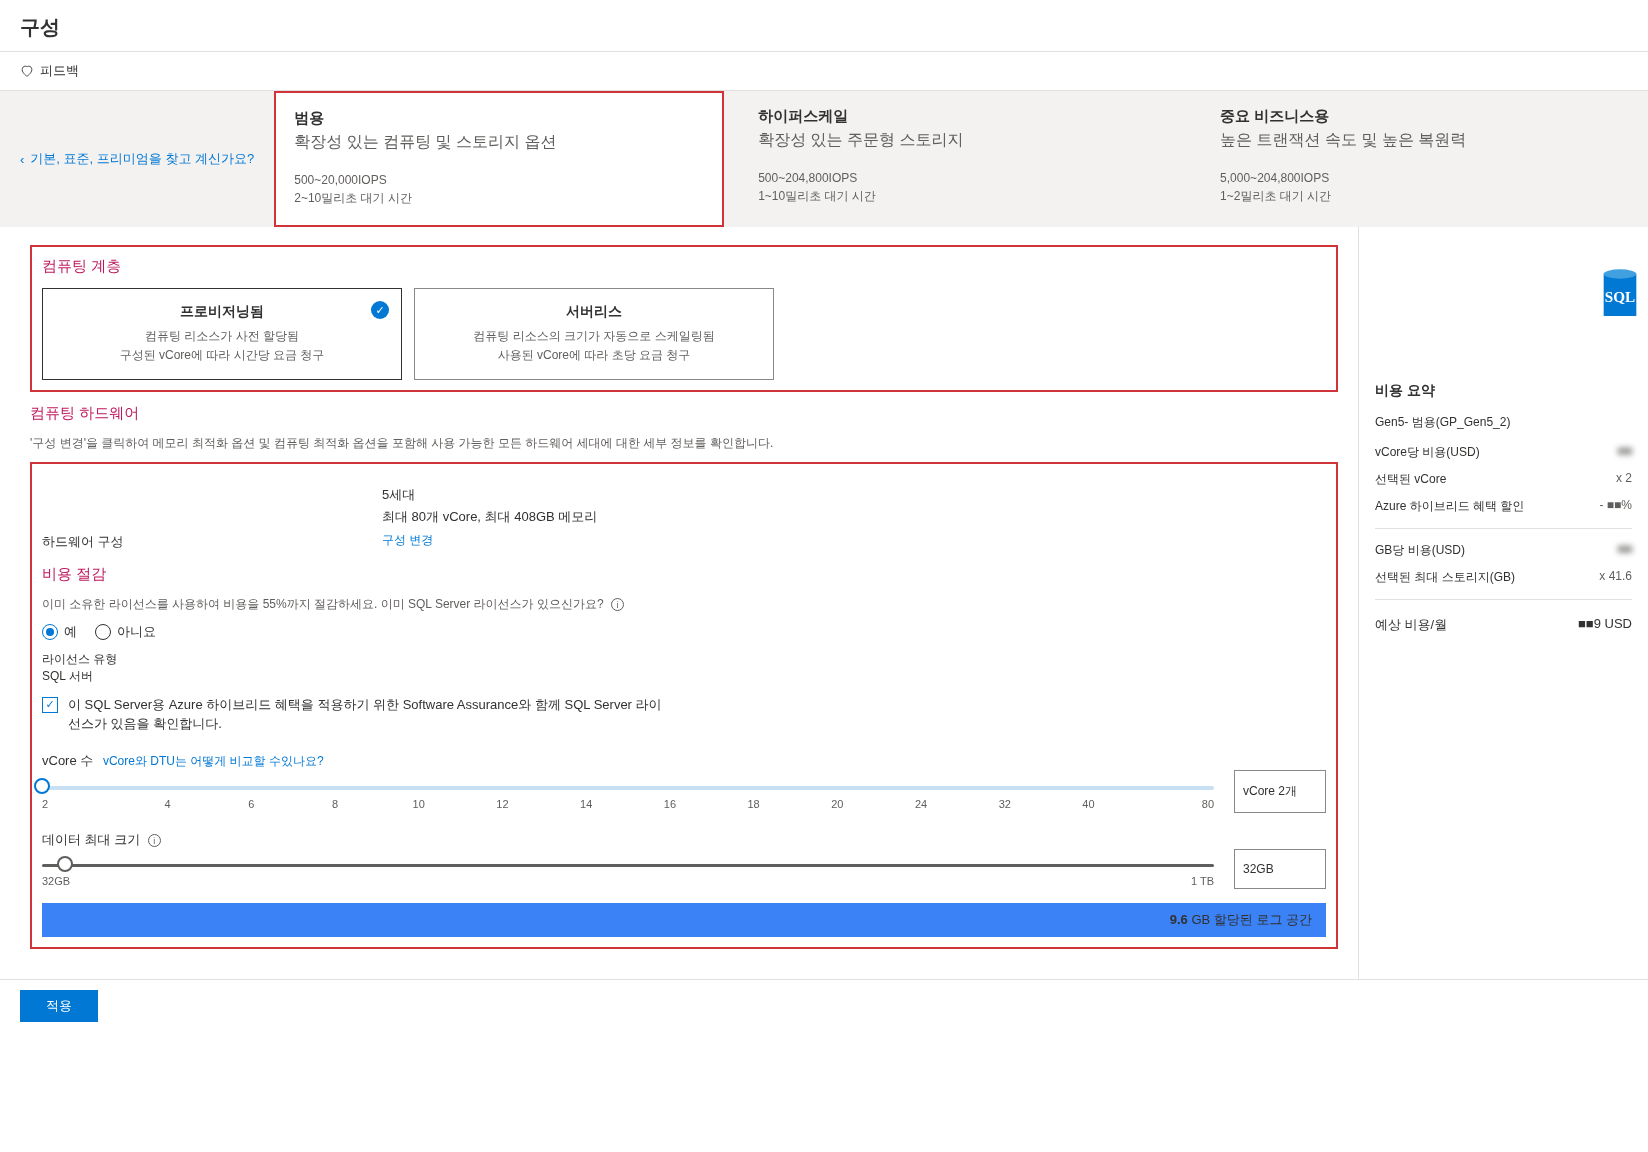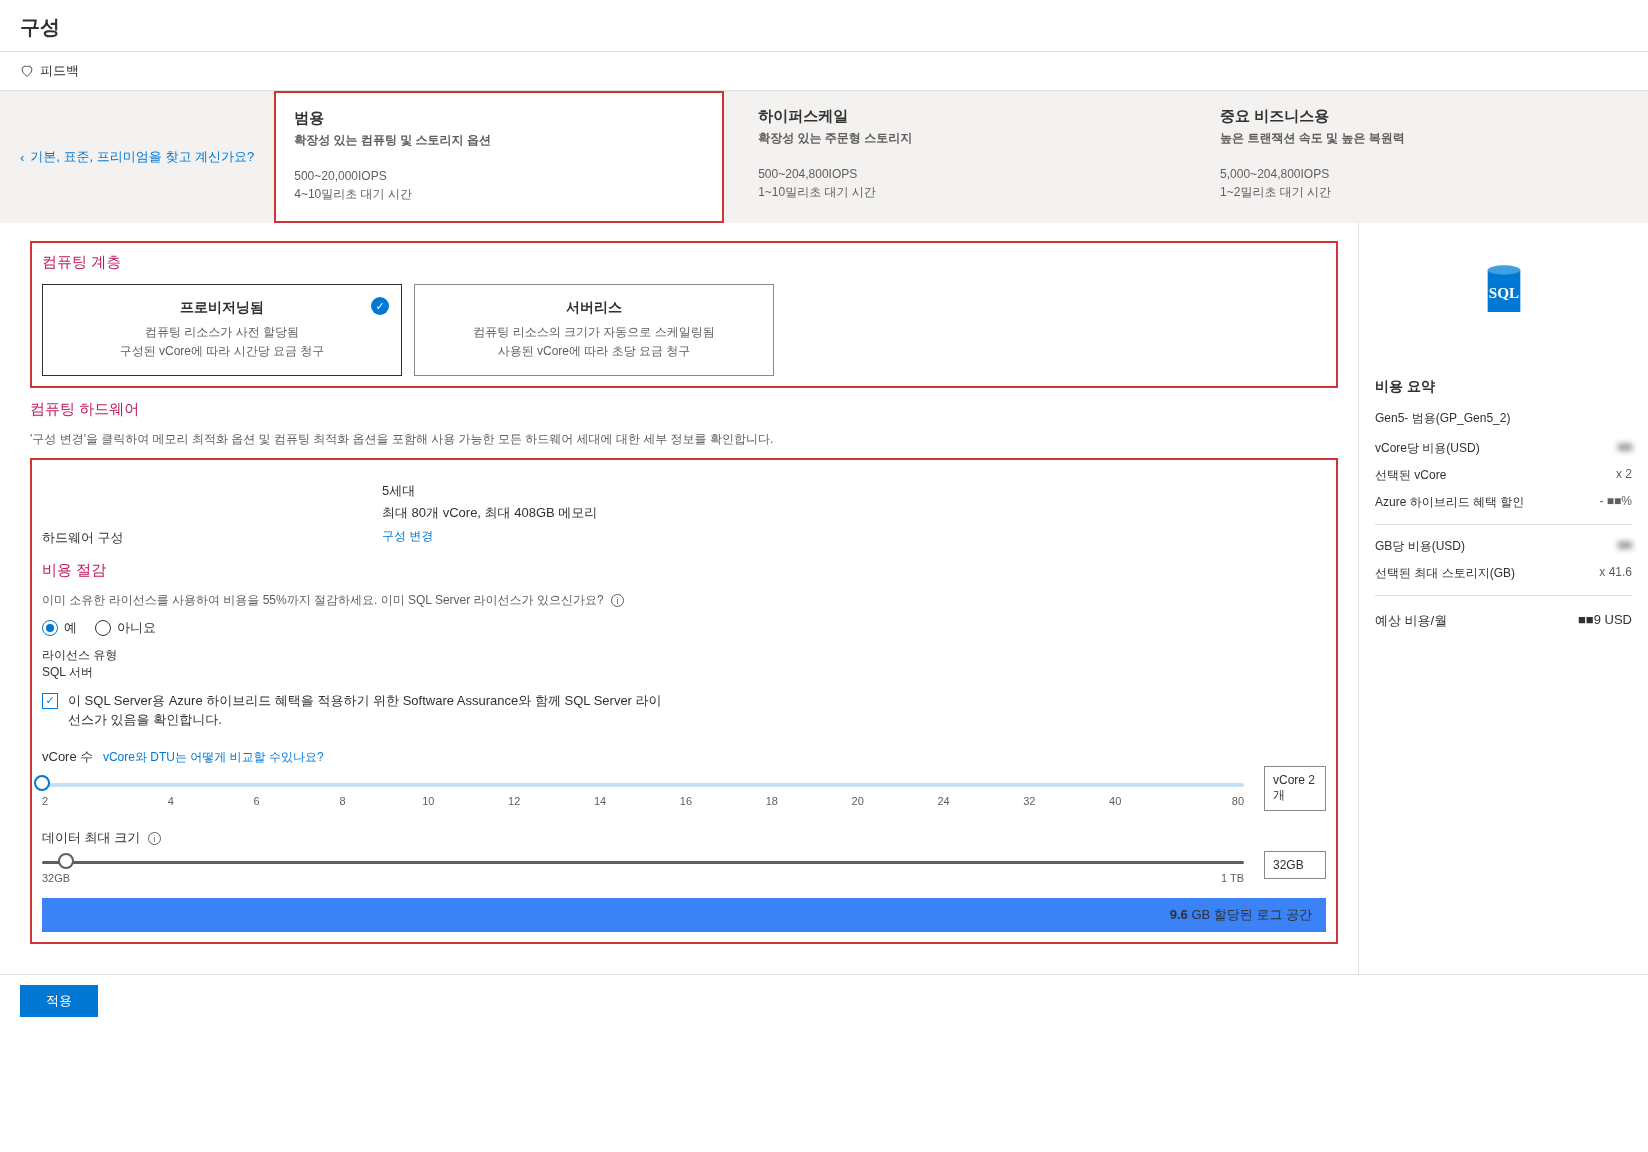--- a/index.html
+++ b/index.html
@@ -9,21 +9,21 @@
 .feedback-bar { padding: 10px 20px; border-bottom: 1px solid #e1e1e1; display: flex; align-items: center; gap: 6px; }
 .heart-icon { width: 14px; height: 14px; }
 
 .tier-tabs-area { background: #f3f2f1; display: flex; align-items: stretch; }
 .tier-link-cell { padding: 30px 20px; min-width: 260px; display: flex; align-items: center; color: #0078d4; font-size: 13px; }
 .tier-link-cell .chev { margin-right: 6px; }
 .tier-tabs { flex: 1; display: flex; gap: 16px; }
 .tier-tab { flex: 1; padding: 16px 18px 18px; font-size: 12px; color: #605e5c; position: relative; }
 .tier-tab.selected { background: #fff; border: 2px solid #d13438; }
 .tier-tab h3 { font-size: 15px; font-weight: 600; color: #323130; margin-bottom: 4px; }
-.tier-tab .desc { margin-bottom: 18px; font-size: 12px; font-weight: bold; }
+.tier-tab .desc { margin-bottom: 18px; font-size: 16px; }
 .tier-tab .spec { font-size: 12px; line-height: 1.5; }
 
 .main-row { display: flex; }
 .main-left { flex: 1; padding: 18px 20px 20px 30px; }
 .cost-panel { width: 290px; border-left: 1px solid #e1e1e1; }
 
 .section-group.red-box { border: 2px solid #d13438; padding: 10px; margin-bottom: 10px; }
 
 .section-title { font-size: 15px; font-weight: 400; margin-bottom: 12px; color: #be185d; }
 .compute-cards { display: flex; gap: 12px; }
@@ -50,36 +50,36 @@
 .check-box { width: 16px; height: 16px; border: 1px solid #0078d4; display: flex; align-items: center; justify-content: center; color: #0078d4; font-size: 11px; flex-shrink: 0; margin-top: 2px; }
 
 .slider-wrap { margin: 14px 0 8px; position: relative; }
 .slider-track { height: 4px; background: #c7e0f4; border-radius: 2px; width: 100%; position: relative; }
 .slider-thumb { width: 16px; height: 16px; border: 2px solid #0078d4; background: #fff; border-radius: 50%; position: absolute; top: -8px; transform: translateX(-50%); }
 .slider-track.dark { background: #605e5c; height: 3px; }
 .slider-thumb.dark { border-color: #605e5c; }
 
 .slider-row { display: flex; align-items: center; gap: 20px; }
 .slider-row .slider-area { flex: 1; }
-.val-box { width: 62px; border: 1px solid #8a8886; padding: 6px 8px; font-size: 12px; text-align: left; }
+.val-box { width: 92px; border: 1px solid #8a8886; padding: 12px 8px; font-size: 12px; text-align: left; }
 
 .ticks { display: flex; justify-content: space-between; font-size: 11px; color: #605e5c; margin-top: 6px; }
 .ticks span { flex: 1; text-align: center; }
 .ticks span:first-child { text-align: left; }
 .ticks span:last-child { text-align: right; }
 
 .size-labels { display: flex; justify-content: space-between; font-size: 11px; color: #605e5c; margin-top: 4px; }
 
 .log-space { background: #3b82f6; padding: 8px 14px; text-align: right; margin-top: 14px; font-size: 13px; }
 .log-space b { font-weight: 700; }
 
 .info-icon { display: inline-flex; width: 13px; height: 13px; border: 1px solid #605e5c; border-radius: 50%; align-items: center; justify-content: center; font-size: 9px; color: #605e5c; margin-left: 4px; }
 
 .cost-panel-inner { padding: 16px; }
-.sql-logo-wrap { text-align: center; padding: 40px 0; }
+.sql-logo-wrap { text-align: right; padding: 40px 0; }
 .sql-logo { width: 56px; height: 56px; }
 .cost-h { font-size: 14px; font-weight: 600; margin-bottom: 14px; }
 .cost-line { display: flex; justify-content: space-between; font-size: 12px; padding: 5px 0; }
 .cost-line .v { color: #605e5c; }
 .cost-divider { border-top: 1px solid #e1e1e1; margin: 8px 0; }
 .cost-total { display: flex; justify-content: space-between; font-size: 13px; padding-top: 8px; }
 .blur { filter: blur(3px); color: #aaa; }
 
 .footer-bar { border-top: 1px solid #e1e1e1; padding: 10px 20px; }
 .apply-btn { background: #0078d4; color: #fff; border: none; padding: 7px 26px; font-size: 13px; cursor: pointer; }
@@ -99,21 +99,21 @@
 <div class="tier-tabs-area">
   <div class="tier-link-cell">
     <span class="chev">‹</span>
     <span>기본, 표준, 프리미엄을 찾고 계신가요?</span>
   </div>
   <div class="tier-tabs">
     <div class="tier-tab selected">
       <h3>범용</h3>
       <div class="desc">확장성 있는 컴퓨팅 및 스토리지 옵션</div>
       <div class="spec">500~20,000IOPS</div>
-      <div class="spec">4~10밀리초 대기 시간</div>
+      <div class="spec">2~10밀리초 대기 시간</div>
     </div>
     <div class="tier-tab">
       <h3>하이퍼스케일</h3>
       <div class="desc">확장성 있는 주문형 스토리지</div>
       <div class="spec">500~204,800IOPS</div>
       <div class="spec">1~10밀리초 대기 시간</div>
     </div>
     <div class="tier-tab">
       <h3>중요 비즈니스용</h3>
       <div class="desc">높은 트랜잭션 속도 및 높은 복원력</div>

